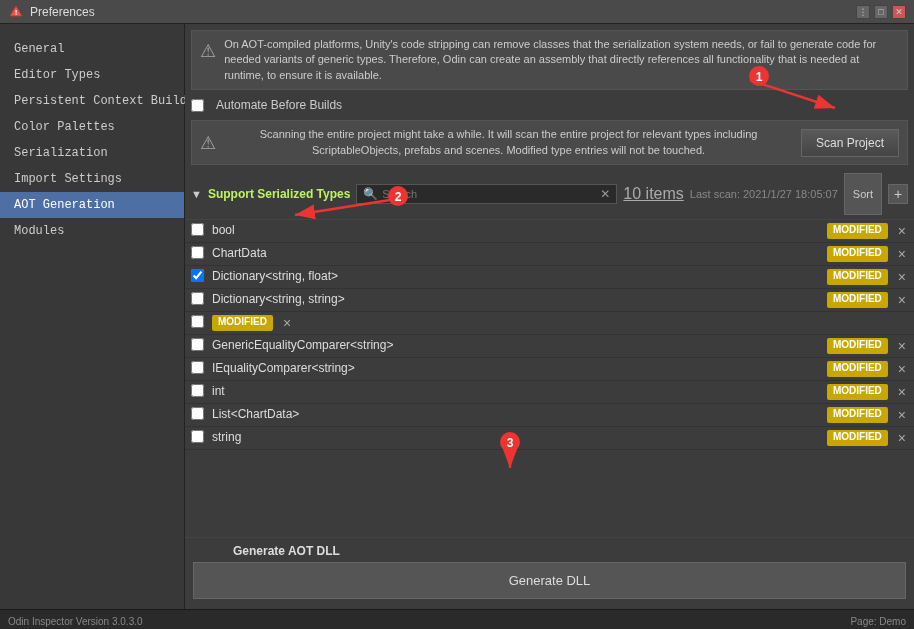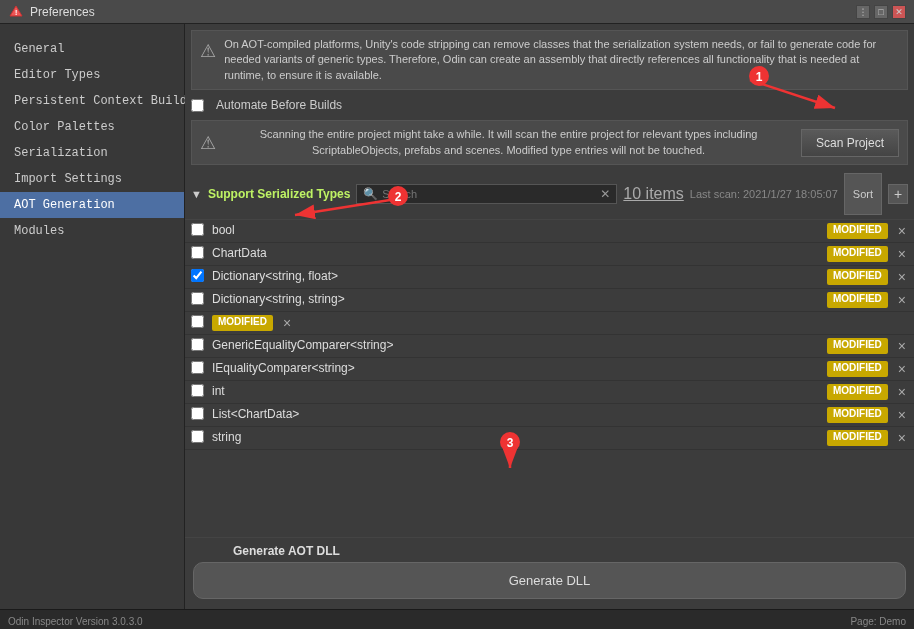--- a/index.html
+++ b/index.html
@@ -443,21 +443,21 @@
             <div class="type-row">
               <input type="checkbox" style="">
               <span class="type-name">string</span>
               <span class="modified-badge">MODIFIED</span>
               <span class="remove-btn">×</span>
             </div>
           </div>
 
         <div class="generate-section">
           <div class="generate-title">Generate AOT DLL</div>
-          <button class="generate-dll-btn" style="position:relative;border-radius:10px;">
+          <button class="generate-dll-btn" style="position:relative;">
             <span>Generate DLL</span>
           </button>
         </div>
 
       </div>
     </div>
 
   </div>
 
   <div class="status-bar">

